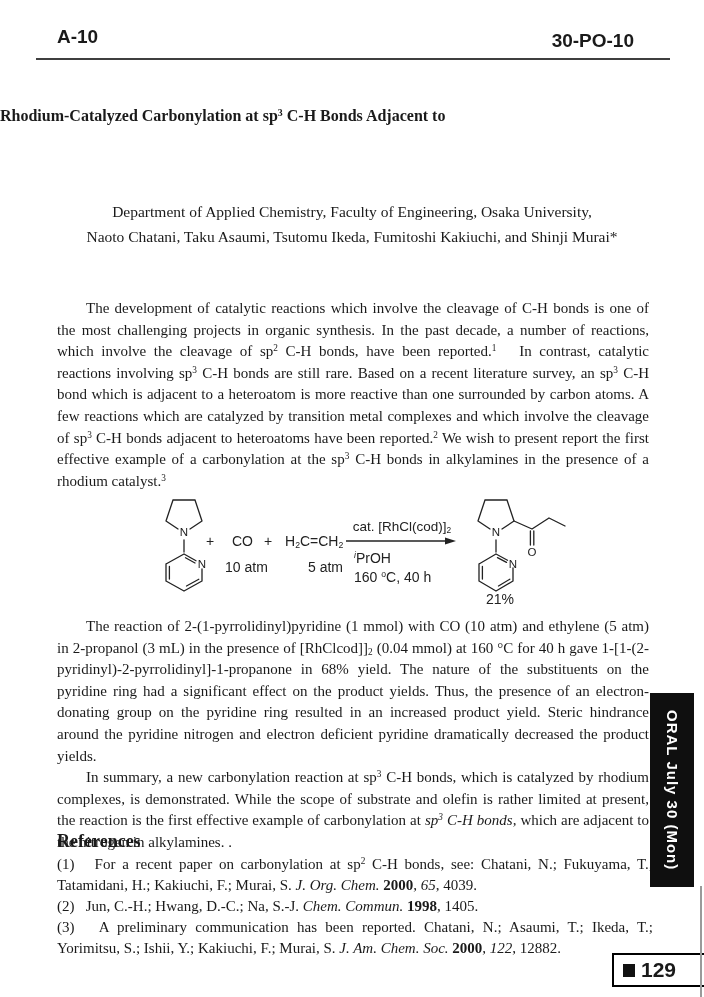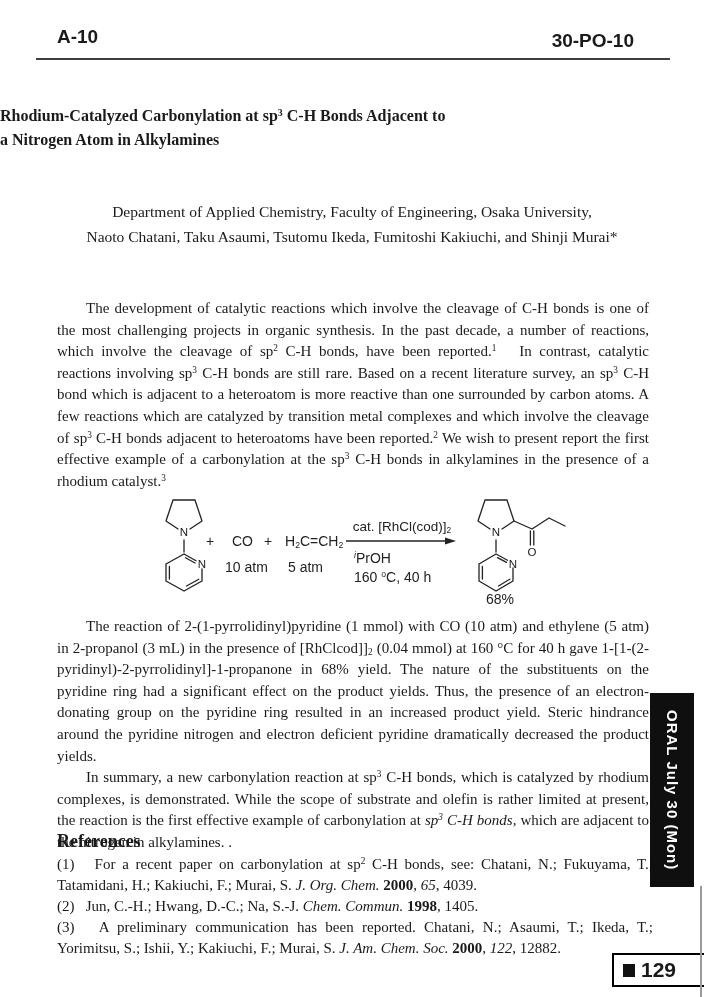--- a/index.html
+++ b/index.html
@@ -60,21 +60,20 @@
 <body>
 
 <div class="page">
 
   <div class="hdr-left">A-10</div>
   <div class="hdr-right">30-PO-10</div>
   <div class="hdr-rule"></div>
 
   <div class="title">
     <div><span>Rhodium-Catalyzed Carbonylation at sp</span><span class="sup">3</span><span> C-H Bonds Adjacent to</span></div>
-    <div><span>a Nitrogen Atom in Alkylamines</span></div>
   </div>
 
   <div class="authors">
     <div>Department of Applied Chemistry, Faculty of Engineering, Osaka University,</div>
     <div>Naoto Chatani, Taku Asaumi, Tsutomu Ikeda, Fumitoshi Kakiuchi, and Shinji Murai*</div>
   </div>
 
   <div class="para1 bodytext">
     <p><span>The development of catalytic reactions which involve the cleavage of C-H bonds is one of the most challenging projects in organic synthesis.  In the past decade, a number of reactions, which involve the cleavage of sp</span><span class="sup">2</span><span> C-H bonds, have been reported.</span><span class="sup">1</span><span>&nbsp;&nbsp; In contrast, catalytic reactions involving sp</span><span class="sup">3</span><span> C-H bonds are still rare.  Based on a recent literature survey, an sp</span><span class="sup">3</span><span> C-H bond which is adjacent to a heteroatom is more reactive than one surrounded by carbon atoms.  A few reactions which are catalyzed by transition metal complexes and which involve the cleavage of sp</span><span class="sup">3</span><span> C-H bonds adjacent to heteroatoms have been reported.</span><span class="sup">2</span><span>  We wish to present report the first effective example of a carbonylation at the sp</span><span class="sup">3</span><span> C-H bonds in alkylamines in the presence of a rhodium catalyst.</span><span class="sup">3</span></p>
   </div>
@@ -88,42 +87,42 @@
       <path class="bond" d="M38 58 L50 64.7 M56 73 L56 85 M56 85 L38 95 M38 95 L20 85 M20 85 L20 68 M20 68 L38 58"></path>
       <path class="bond" d="M39.5 61.8 L49 67 M52.8 83.2 L40.5 90 M23.4 83 L23.4 70.5"></path>
       <text class="atom" x="56" y="72">N</text>
     </svg>
 
     <div class="abs" style="left:206px; top:38px;">+</div>
     <div class="abs" style="left:232px; top:38px;">CO</div>
     <div class="abs" style="left:225px; top:64px;">10 atm</div>
     <div class="abs" style="left:264px; top:38px;">+</div>
     <div class="abs" style="left:285px; top:38px;"><span>H</span><span class="sub">2</span><span>C=CH</span><span class="sub">2</span></div>
-    <div class="abs" style="left:288px; top:64px;">5 atm</div>
+    <div class="abs" style="left:308px; top:64px;">5 atm</div>
 
     <div class="abs" style="left:340px; top:24px; width:124px; text-align:center; font-size:13.5px;"><span>cat. [RhCl(cod)]</span><span class="sub">2</span></div>
     <svg class="abs" style="left:346px; top:40px;" width="110" height="12" viewBox="0 0 110 12">
       <line x1="0" y1="6" x2="101" y2="6" stroke="#222" stroke-width="1.4"></line>
       <polygon points="110,6 99,2.4 99,9.6" fill="#222"></polygon>
     </svg>
     <div class="abs" style="left:354px; top:55px;"><span class="sup it">i</span><span>PrOH</span></div>
     <div class="abs" style="left:354px; top:74px;"><span>160 </span><span class="sup">o</span><span>C, 40 h</span></div>
 
     <svg class="abs" style="left:452px; top:1px;" width="125" height="108" viewBox="0 0 125 108">
       <path class="bond" d="M26 25 L33 4 M33 4 L55 4 M55 4 L62 25 M62 25 L50 33 M26 25 L38 33"></path>
       <text class="atom" x="44" y="40">N</text>
       <path class="bond" d="M62 25 L80 33 M80 33 L97 22 M97 22 L113 30"></path>
       <path class="bond" d="M78.4 35 L78.4 49 M81.8 35 L81.8 49"></path>
       <text class="atom" x="80" y="60">O</text>
       <path class="bond" d="M44 44 L44 56"></path>
       <path class="bond" d="M44 58 L55.5 64.2 M61 72 L61 85 M61 85 L44 95 M44 95 L27 85 M27 85 L27 68 M27 68 L44 58"></path>
       <path class="bond" d="M45.5 61.6 L54.5 66.4 M57.8 83.2 L46.5 90 M30.4 83 L30.4 70.5"></path>
       <text class="atom" x="61" y="72">N</text>
     </svg>
-    <div class="abs" style="left:465px; top:96px; width:70px; text-align:center;">68%</div>
+    <div class="abs" style="left:465px; top:96px; width:70px; text-align:center;">21%</div>
   </div>
 
   <div class="para23 bodytext">
     <p><span>The reaction of 2-(1-pyrrolidinyl)pyridine (1 mmol) with CO (10 atm) and ethylene (5 atm) in 2-propanol (3 mL) in the presence of [RhClcod]]</span><span class="sub">2</span><span> (0.04 mmol) at 160 °C for 40 h gave 1-[1-(2-pyridinyl)-2-pyrrolidinyl]-1-propanone in 68% yield.  The nature of the substituents on the pyridine ring had a significant effect on the product yields.  Thus, the presence of an electron-donating group on the pyridine ring resulted in an increased product yield.  Steric hindrance around the pyridine nitrogen and electron deficient pyridine dramatically decreased the product yields.</span></p>
     <p><span>In summary, a new carbonylation reaction at sp</span><span class="sup">3</span><span> C-H bonds, which is catalyzed by rhodium complexes, is demonstrated.  While the scope of substrate and olefin is rather limited at present, the reaction is the first effective example of carbonylation at </span><span class="it">sp</span><span class="sup it">3</span><span class="it"> C-H bonds,</span><span> which are adjacent to the nitrogen in alkylamines.&nbsp;.</span></p>
   </div>
 
   <div class="refs">
     <h3>References</h3>
     <p><span>(1)&nbsp;&nbsp; For a recent paper on carbonylation at sp</span><span class="sup">2</span><span> C-H bonds, see: Chatani, N.; Fukuyama, T.; Tatamidani, H.; Kakiuchi, F.; Murai, S. </span><span class="it">J. Org. Chem.</span><span> </span><span class="bd">2000</span><span>, </span><span class="it">65</span><span>, 4039.</span></p>

